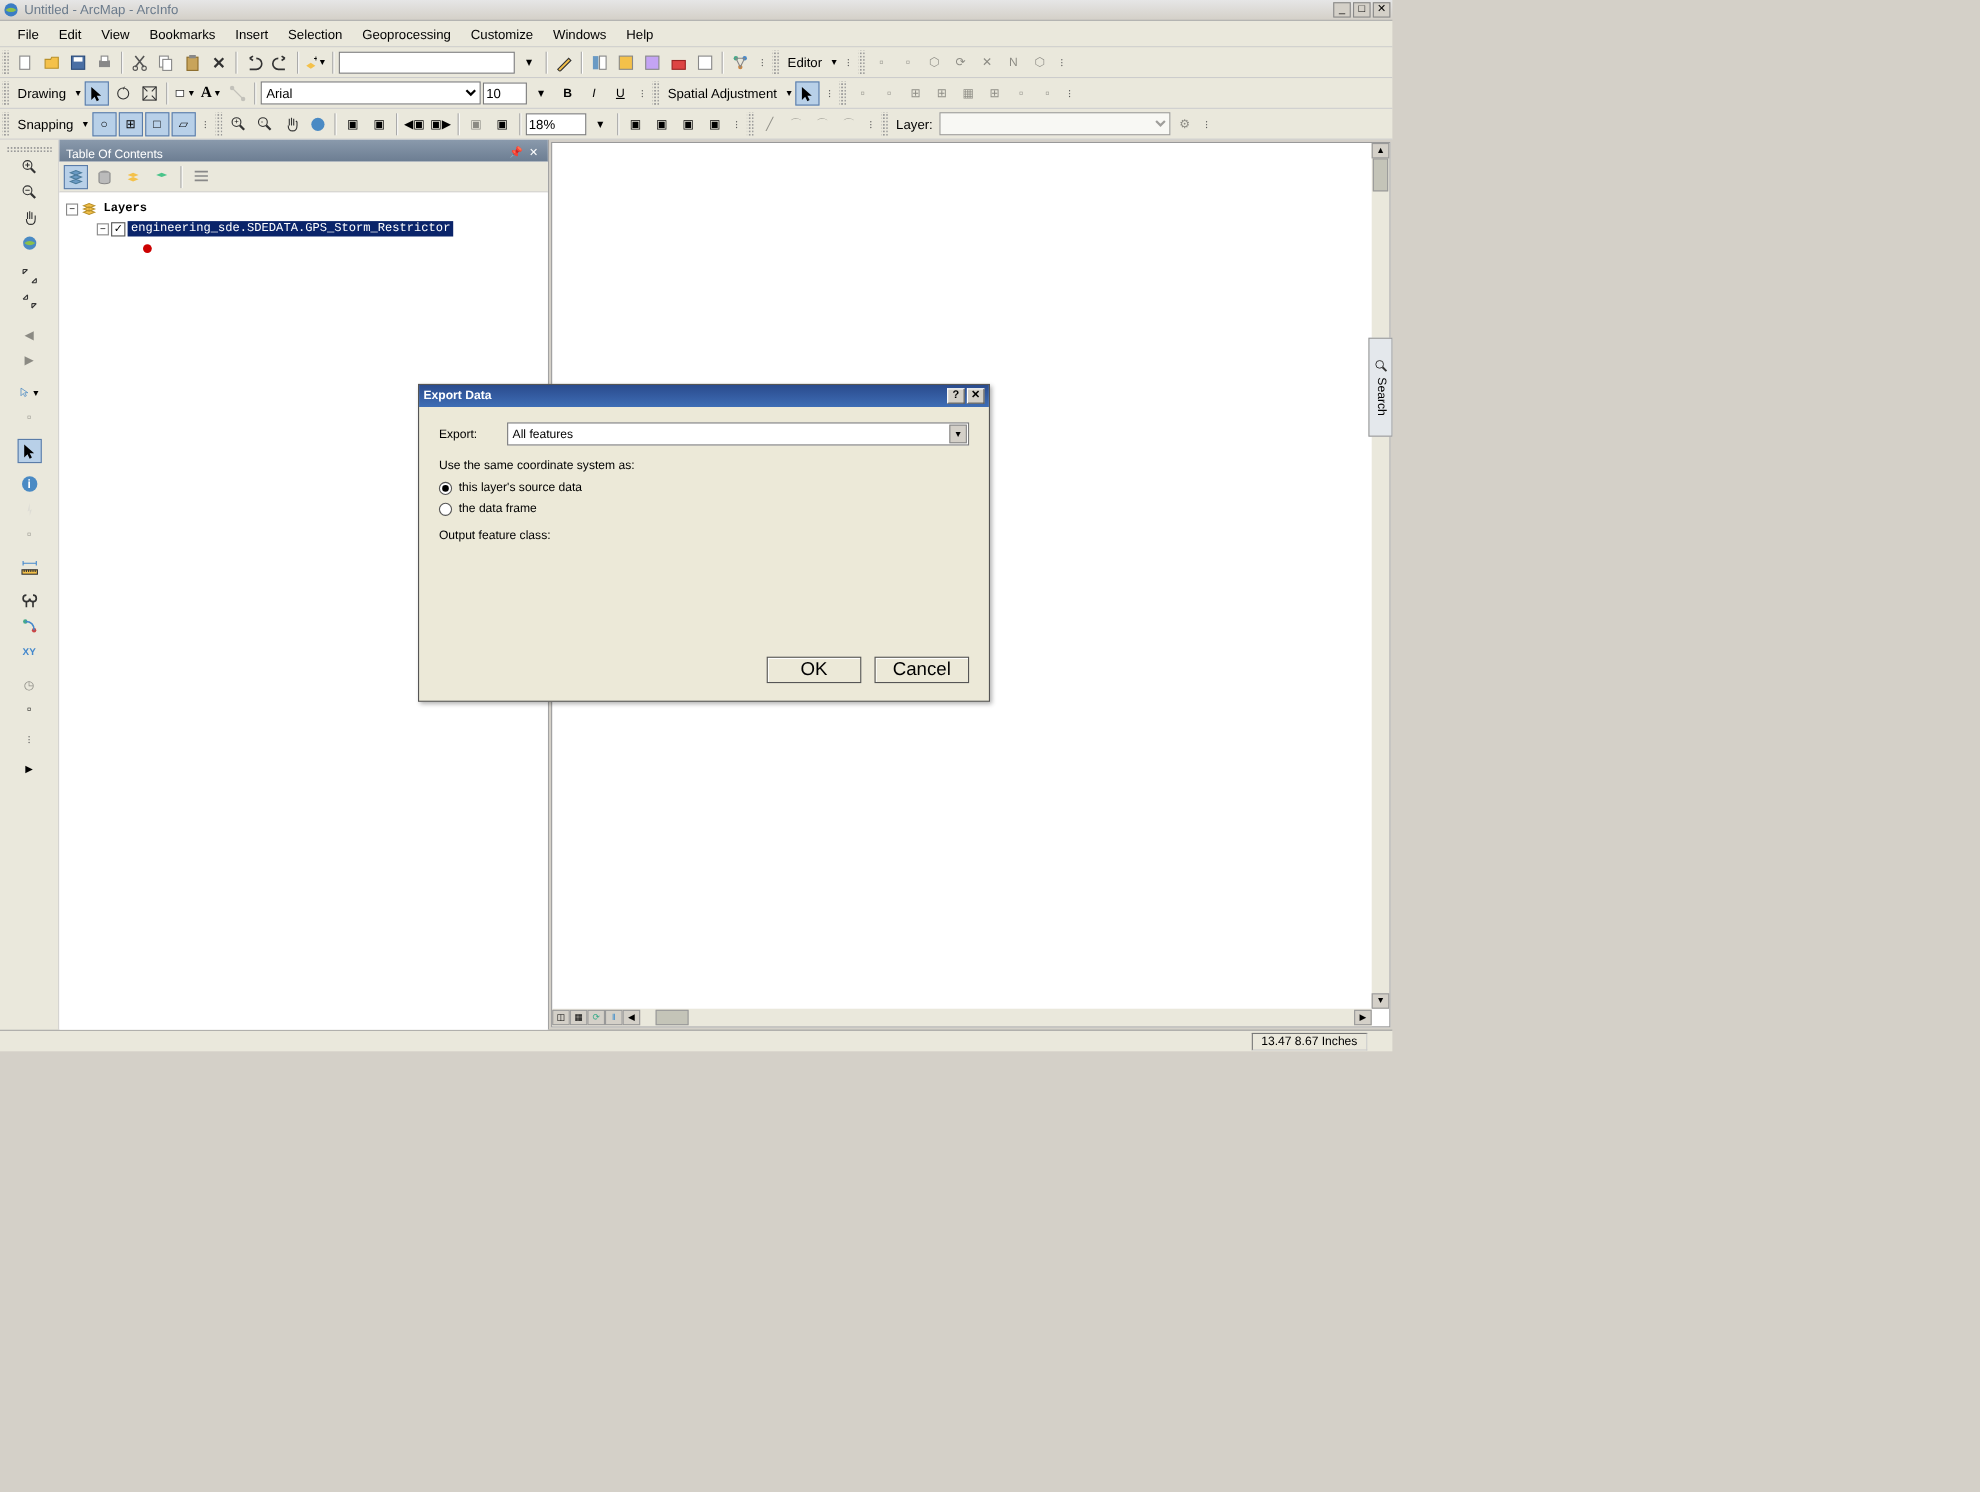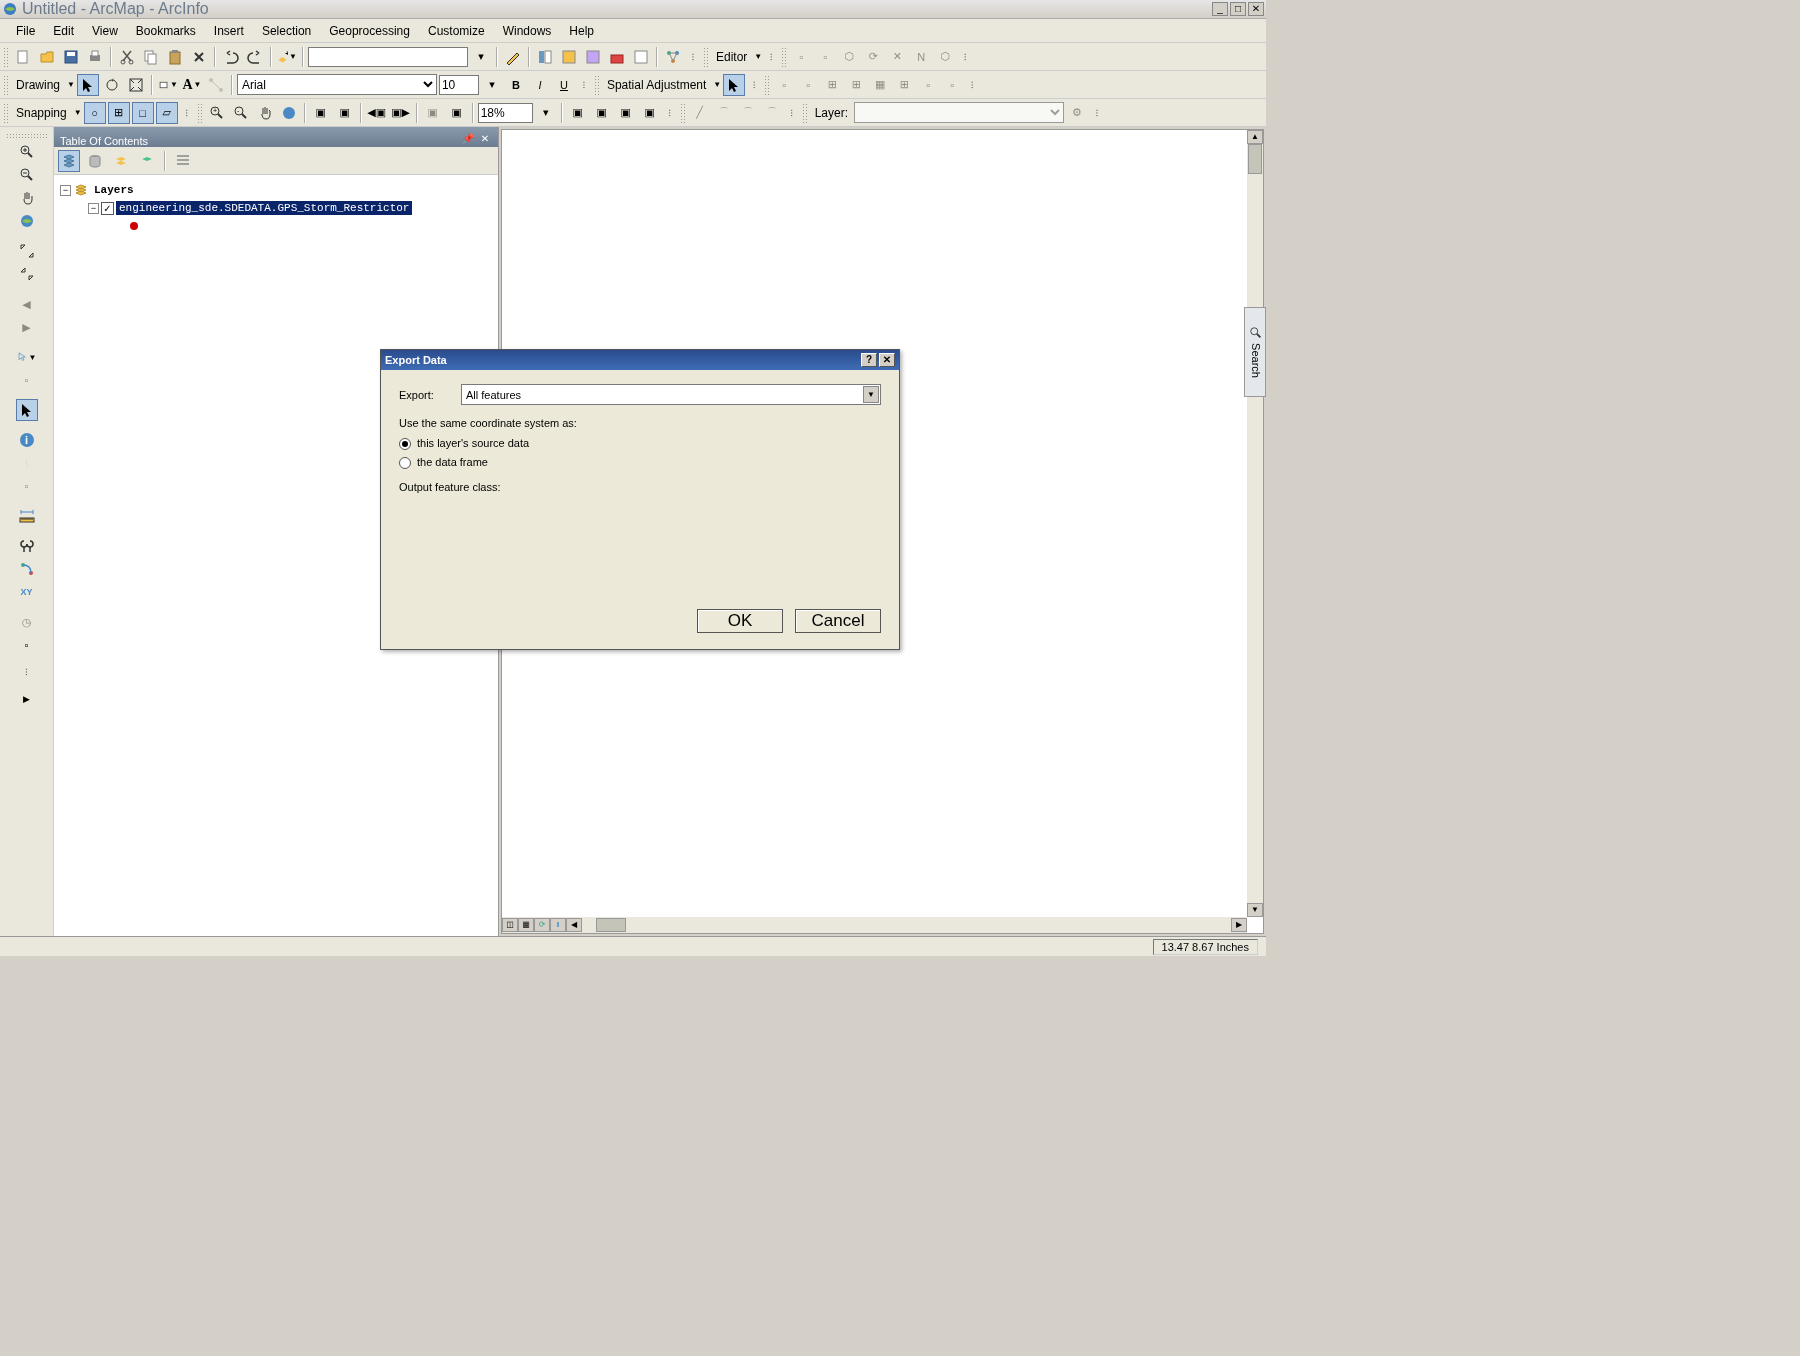--- a/index.html
+++ b/index.html
@@ -1,20 +1,20 @@
 <!DOCTYPE html>
 <html><head>
 <meta charset="utf-8">
 <style>
 * { box-sizing: border-box; margin: 0; padding: 0; }
 body { font-family: Tahoma, Arial, sans-serif; font-size: 11px; background: #d4d0c8; width: 1266px; height: 956px; overflow: hidden; position: relative; }
 
 .titlebar { height: 19px; background: linear-gradient(#e6e6e6, #d4d0c8); display: flex; align-items: center; padding: 0 2px; border-bottom: 1px solid #aaa; }
 .titlebar .app-icon { width: 16px; height: 16px; margin-right: 4px; }
-.titlebar .title-text { color: #6b7b8c; font-size: 16px; flex: 1; }
+.titlebar .title-text { color: #6b7b8c; font-size: 12px; flex: 1; }
 .titlebar .win-btns { display: flex; gap: 2px; }
 .titlebar .win-btn { width: 16px; height: 14px; background: #d4d0c8; border: 1px solid #888; font-size: 10px; text-align: center; line-height: 12px; cursor: pointer; font-family: "Segoe UI Symbol", sans-serif; }
 
 .menubar { height: 24px; background: #eae8dc; display: flex; align-items: center; padding: 2px 8px; gap: 2px; border-bottom: 1px solid #ccc; }
 .menubar .menu-item { padding: 2px 8px; font-size: 12px; cursor: pointer; }
 
 .toolbar-row { background: #eae8dc; display: flex; align-items: center; padding: 1px 2px; border-bottom: 1px solid #ccc; gap: 2px; min-height: 28px; }
 .tb-btn { width: 22px; height: 22px; display: inline-flex; align-items: center; justify-content: center; cursor: pointer; border: 1px solid transparent; }
 .tb-btn.disabled { opacity: 0.4; cursor: default; }
 .tb-btn.active { border: 1px solid #5a7ca8; background: #b8d0e8; }
@@ -49,21 +49,21 @@
 .map-scroll-v .thumb { position: absolute; top: 14px; left: 1px; right: 1px; height: 30px; background: #c4c4b8; border: 1px solid #999; }
 .map-scroll-v .arrow-btn { height: 14px; background: #d4d0c8; border: 1px solid #999; font-size: 8px; text-align: center; line-height: 12px; }
 .map-scroll-v .arrow-bottom { position: absolute; bottom: 0; left: 0; right: 0; }
 .map-scroll-h { position: absolute; bottom: 0; left: 0; right: 16px; height: 16px; background: #eae8dc; display: flex; }
 .map-scroll-h .btn-sm { width: 16px; height: 14px; background: #d4d0c8; border: 1px solid #999; font-size: 8px; text-align: center; line-height: 12px; margin-top: 1px; }
 .map-scroll-h .track { flex: 1; position: relative; }
 .map-scroll-h .thumb { position: absolute; left: 14px; top: 1px; bottom: 1px; width: 30px; background: #c4c4b8; border: 1px solid #999; }
 
 .right-tab { position: absolute; right: 0; top: 180px; width: 22px; background: #e4e8ec; border: 1px solid #999; padding: 18px 2px; writing-mode: vertical-rl; font-size: 11px; cursor: pointer; }
 
-.statusbar { height: 20px; background: #eae8dc; border-top: 1px solid #999; display: flex; align-items: center; padding: 0 8px; font-size: 11px; }
+.statusbar { height: 20px; background: #eae8dc; border-top: 1px solid #999; display: flex; align-items: center; padding: 0 23px; font-size: 11px; }
 .statusbar .seg { border: 1px inset #ccc; padding: 1px 8px; margin-left: auto; }
 
 .dialog { position: absolute; left: 380px; top: 349px; width: 520px; background: #ece9d8; border: 1px solid #555; box-shadow: 2px 2px 4px rgba(0,0,0,.3); }
 .dialog-titlebar { height: 20px; background: linear-gradient(#2a4b8d, #3e6db5); color: #fff; display: flex; align-items: center; padding: 0 4px; font-size: 11px; font-weight: bold; }
 .dialog-titlebar .spacer { flex: 1; }
 .dialog-titlebar .dlg-btn { width: 16px; height: 14px; background: #d4d0c8; border: 1px solid #fff; border-right-color: #555; border-bottom-color: #555; font-size: 10px; color: #000; text-align: center; line-height: 12px; margin-left: 2px; cursor: pointer; font-weight: bold; font-family: Arial; }
 .dialog-body { padding: 14px 18px; font-size: 11px; color: #000; }
 .dlg-row { display: flex; align-items: center; margin-bottom: 12px; }
 .dlg-label { width: 62px; }
 .dlg-select { flex: 1; height: 21px; border: 1px solid #7a7a7a; background: #fff; display: flex; align-items: center; padding: 0 4px; position: relative; }
@@ -591,20 +591,20 @@
     </div>
     <div style="margin-bottom:8px">Use the same coordinate system as:</div>
     <div class="dlg-radio-row">
       <div class="dlg-radio checked"></div>
       <span>this layer's source data</span>
     </div>
     <div class="dlg-radio-row">
       <div class="dlg-radio"></div>
       <span>the data frame</span>
     </div>
-    <div style="margin-top:12px;margin-bottom:12px">Output feature class:</div>
+    <div style="margin-top:12px;margin-bottom:0">Output feature class:</div>
     <div style="height:90px"></div>
   </div>
   <div class="dialog-buttons">
     <button class="dlg-btn-main">OK</button>
     <button class="dlg-btn-main">Cancel</button>
   </div>
 </div>
 
 </body></html>

